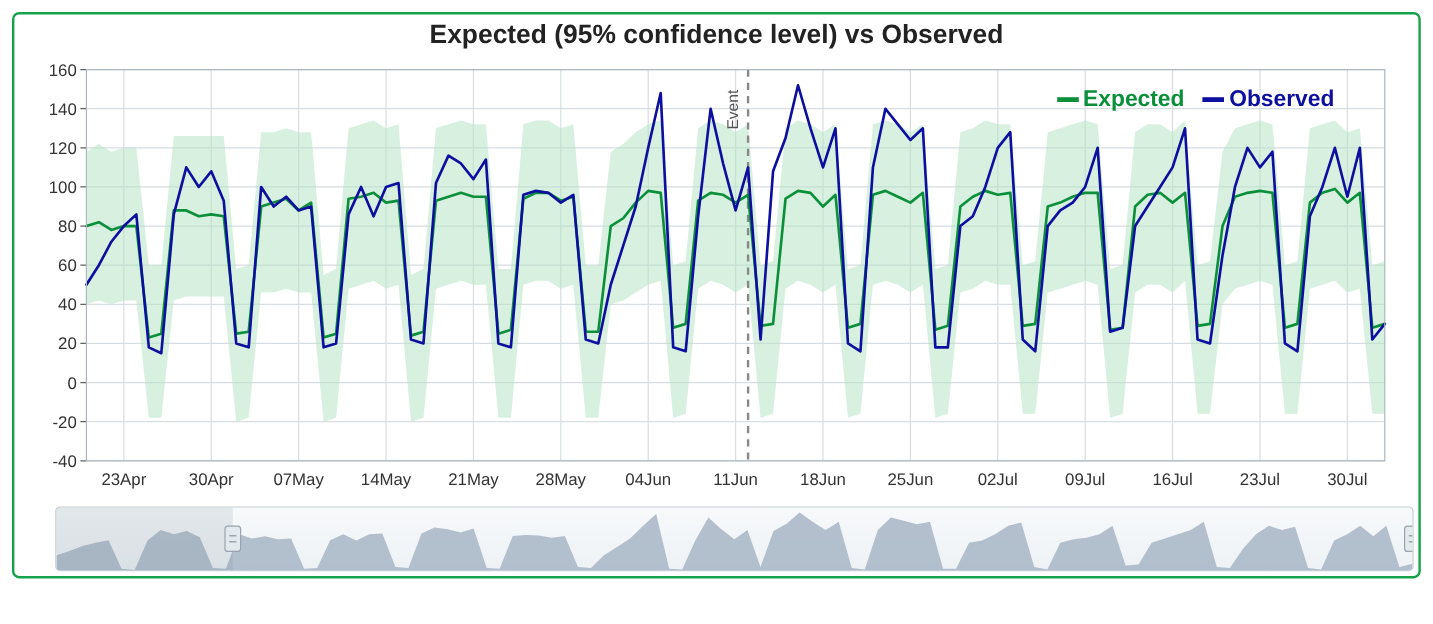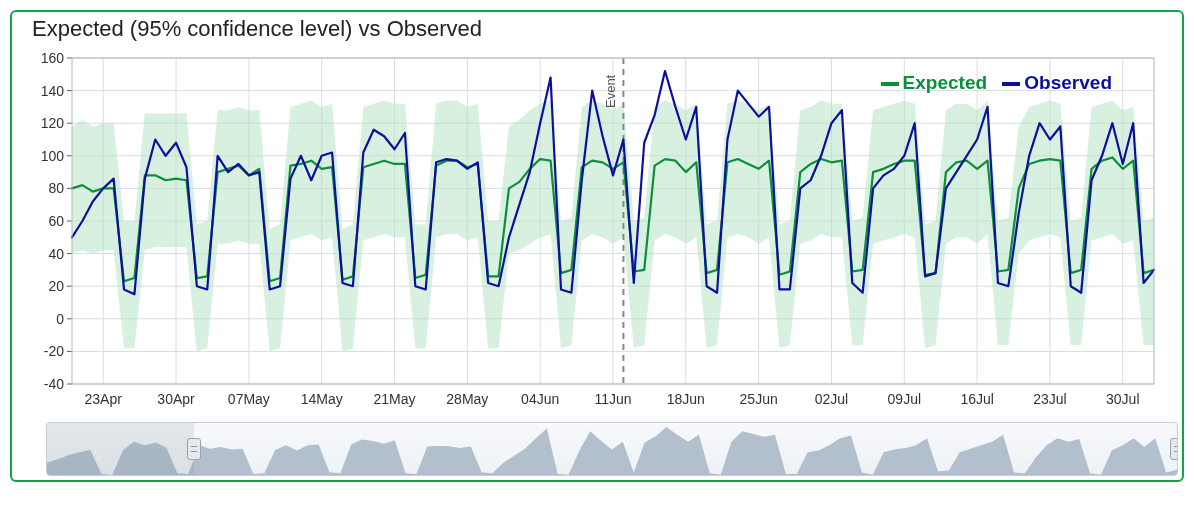--- a/index.html
+++ b/index.html
@@ -30,24 +30,24 @@
     background: var(--green-brand);
     color: #fff;
     font-size: 18px;
     font-weight: 500;
     padding: 12px 16px;
   }
   .chart-wrap {
     padding: 6px 10px 6px 6px;
   }
   .chart-title {
+    text-align: center;
     font-size: 22px;
-    font-weight: 400;
+    font-weight: 700;
     margin: 4px 0 4px 0;
-    padding-left: 20px;
   }
   .legend {
     position: absolute;
     right: 70px;
     top: 56px;
     font-size: 19px;
     font-weight: 700;
   }
   .legend .swatch {
     display: inline-block;

